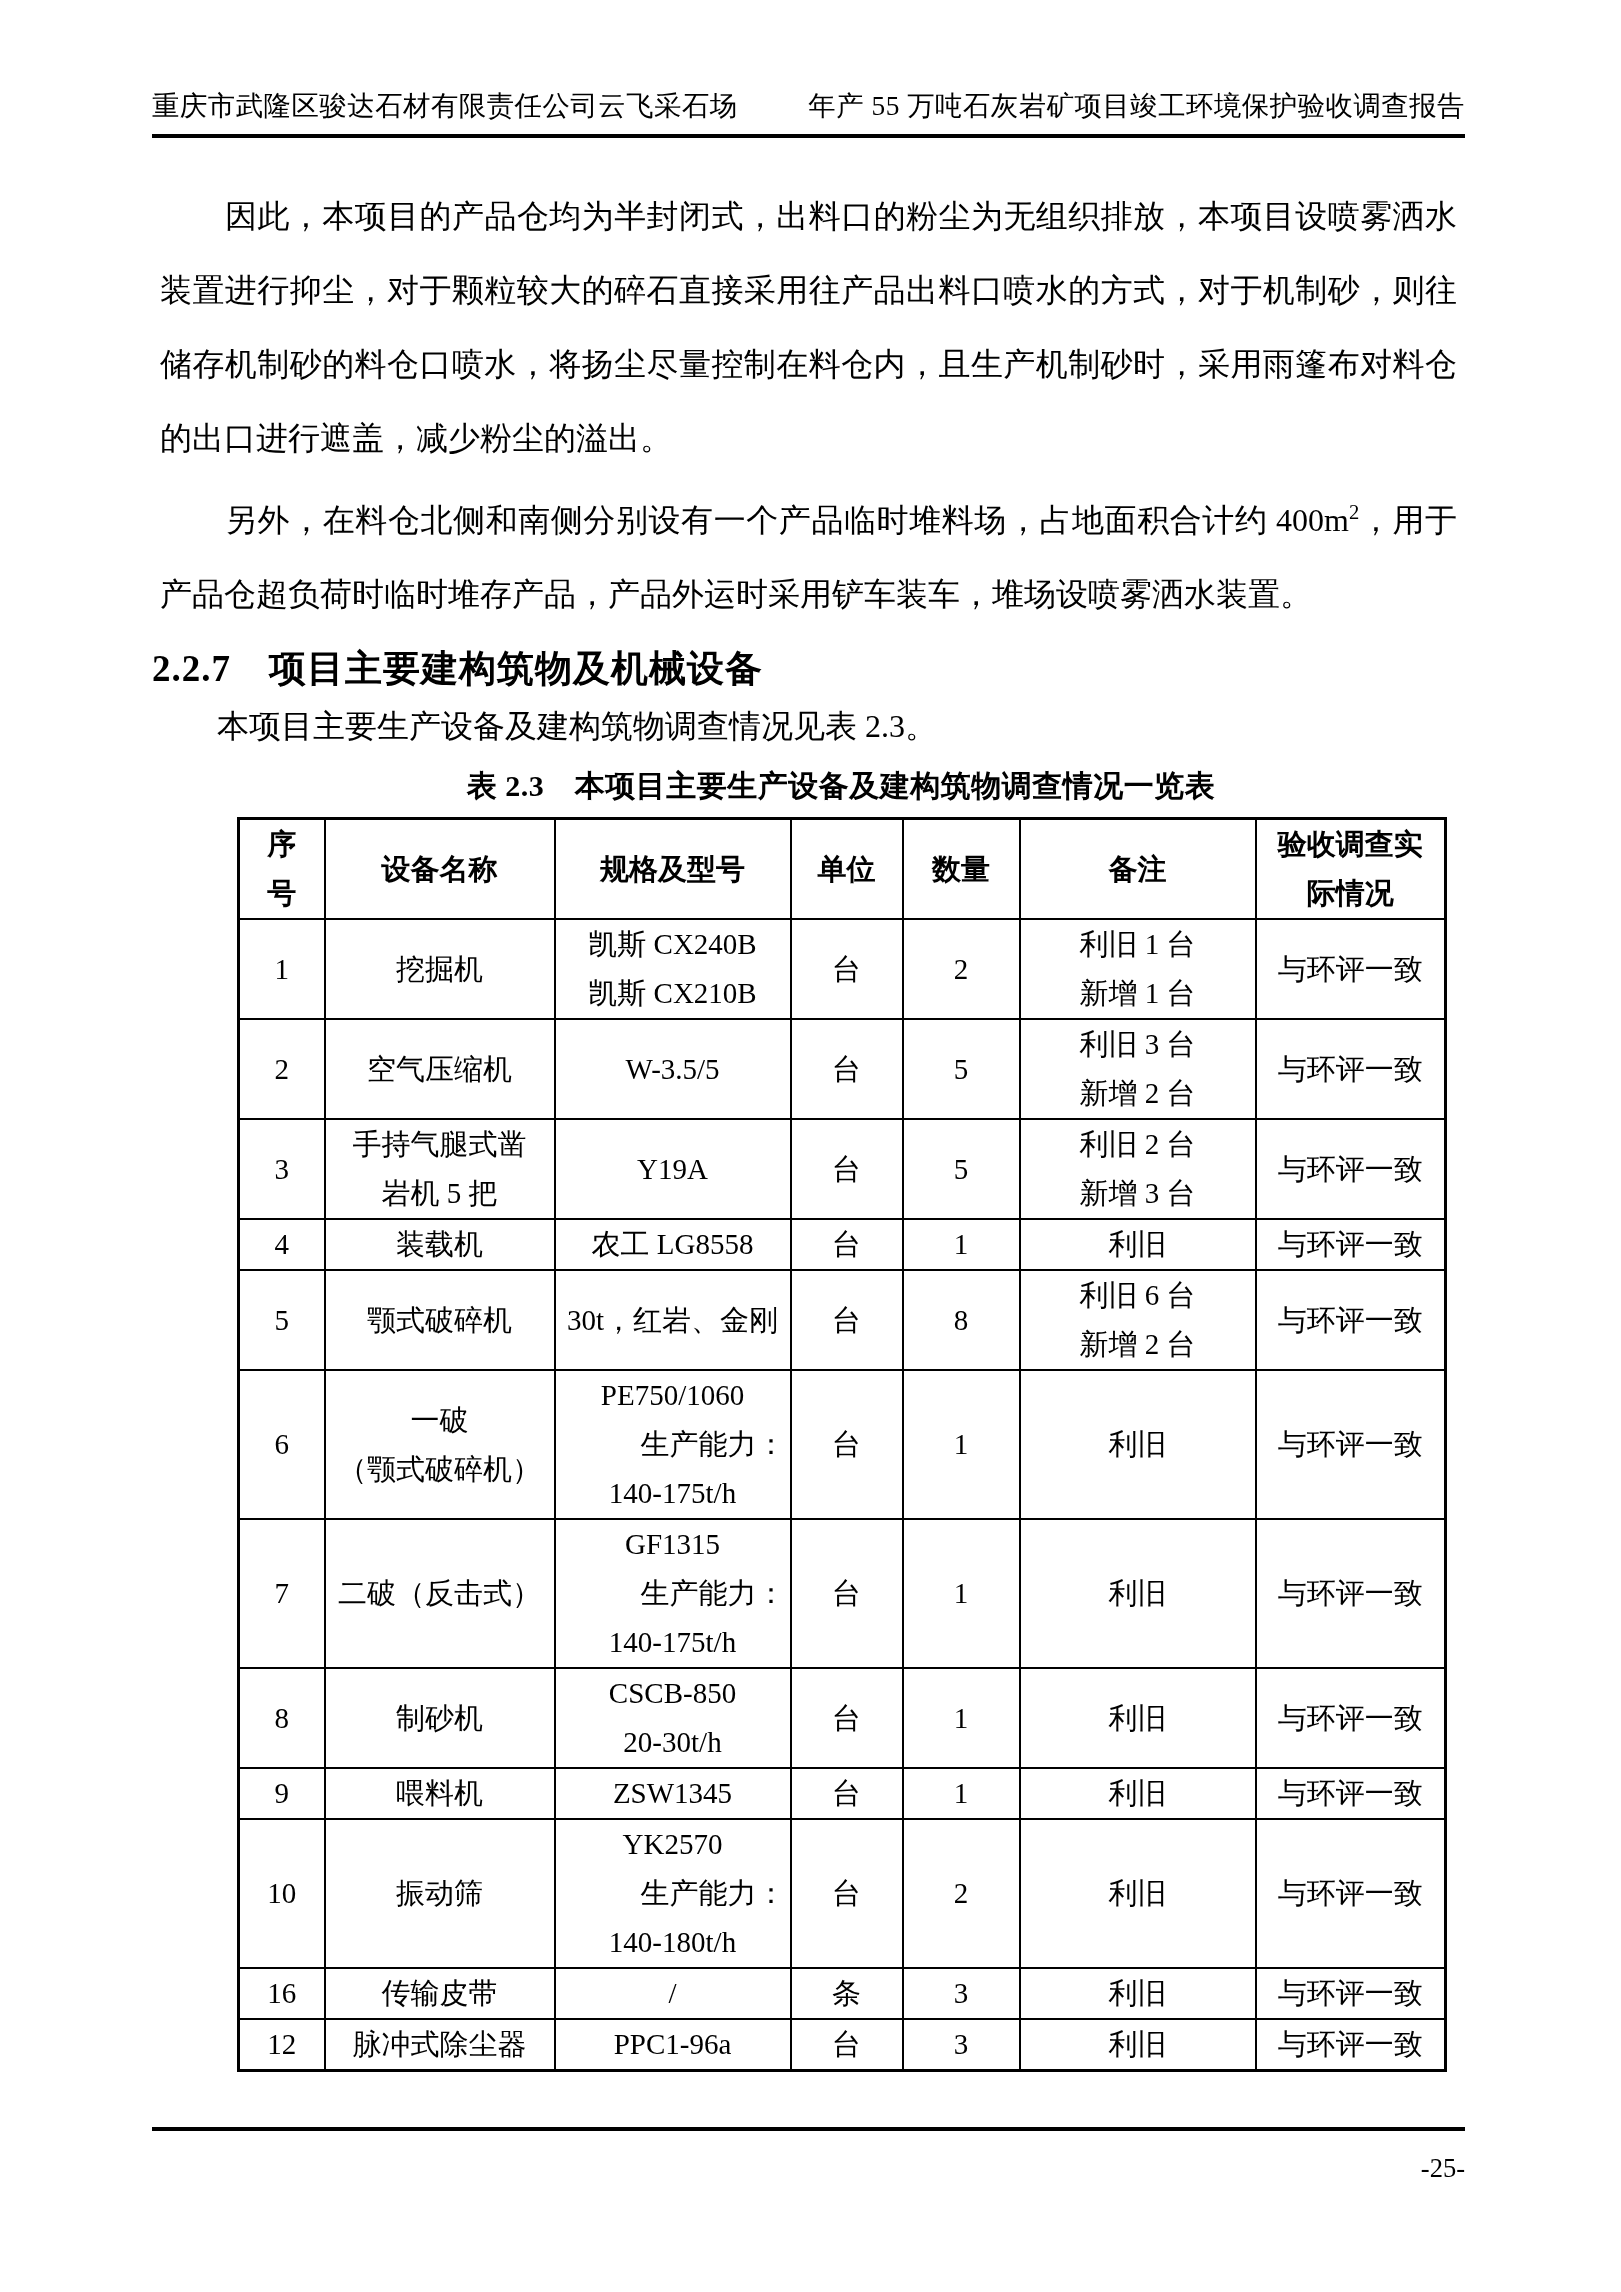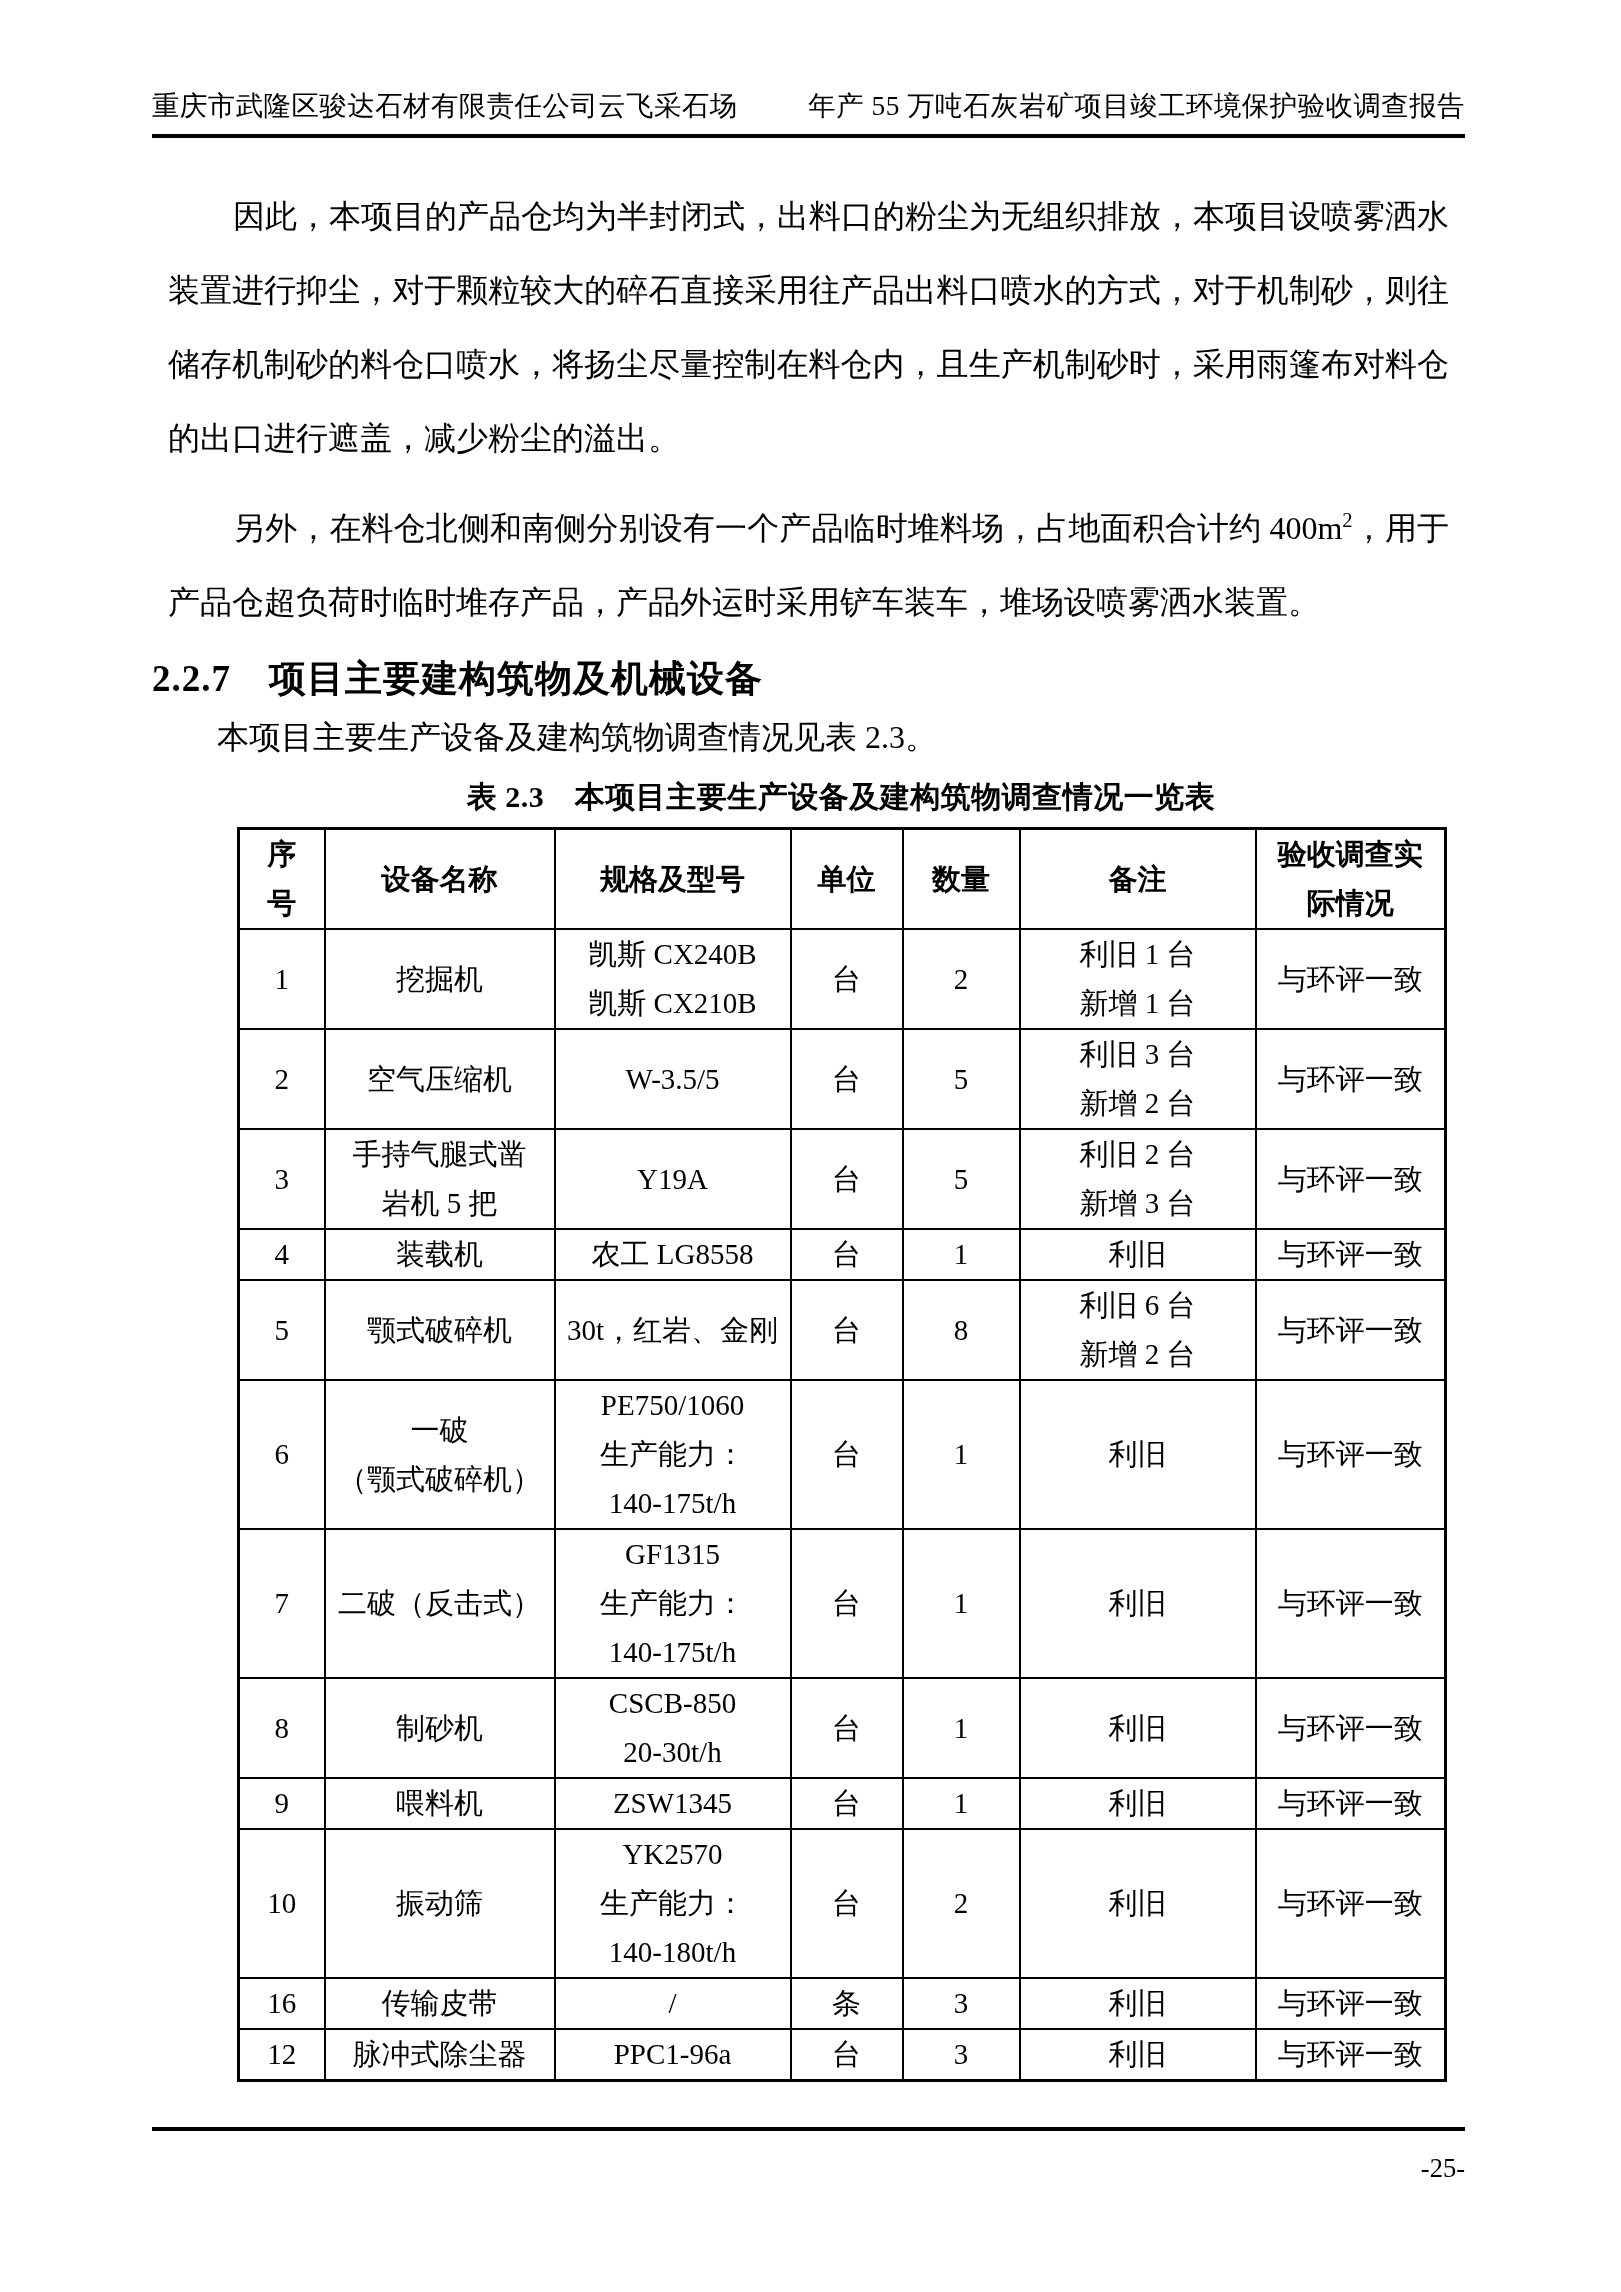--- a/index.html
+++ b/index.html
@@ -22,21 +22,21 @@
     border-bottom: 4.9px solid #000;
     padding-bottom: 9.8px;
   }
 
   
   .content { position: absolute; left: 152px; top: 138px; width: 1313px; }
 
   .body-text {
     font-size: 32px; line-height: 74px;
     text-align: justify; text-indent: 65px;
-    margin: 16px;
+    margin: 8px;
   }
   .body-text.first { margin-top: 41px; }
   sup.sup { font-size: 20.6px; line-height: 0; vertical-align: super; }
 
   .section-heading {
     font-size: 37px; font-weight: bold;
     line-height: 47px; margin: 13.7px 0 0 0;
     letter-spacing: 1px;
   }
   .intro {
@@ -59,21 +59,21 @@
   .equip-table th, .equip-table td {
     border: 2px solid #000;
     border-top-width: 2.9px; border-bottom-width: 2.9px;
     font-size: 29px; line-height: 49px;
     text-align: center; vertical-align: middle;
     padding: 0 3.9px;
     overflow: hidden;
   }
   .equip-table th { font-weight: bold; }
   .cell-line { display: block; }
-  .cell-line.align-left { text-align: center; }
+  .cell-line.align-left { text-align: right; }
 
   
   .page-footer {
     position: absolute; left: 152px; top: 2127px; width: 1313px;
     border-top: 4.9px solid #000;
     text-align: right; font-size: 26.5px;
     padding-top: 22px;
   }
 </style>
 </head>

